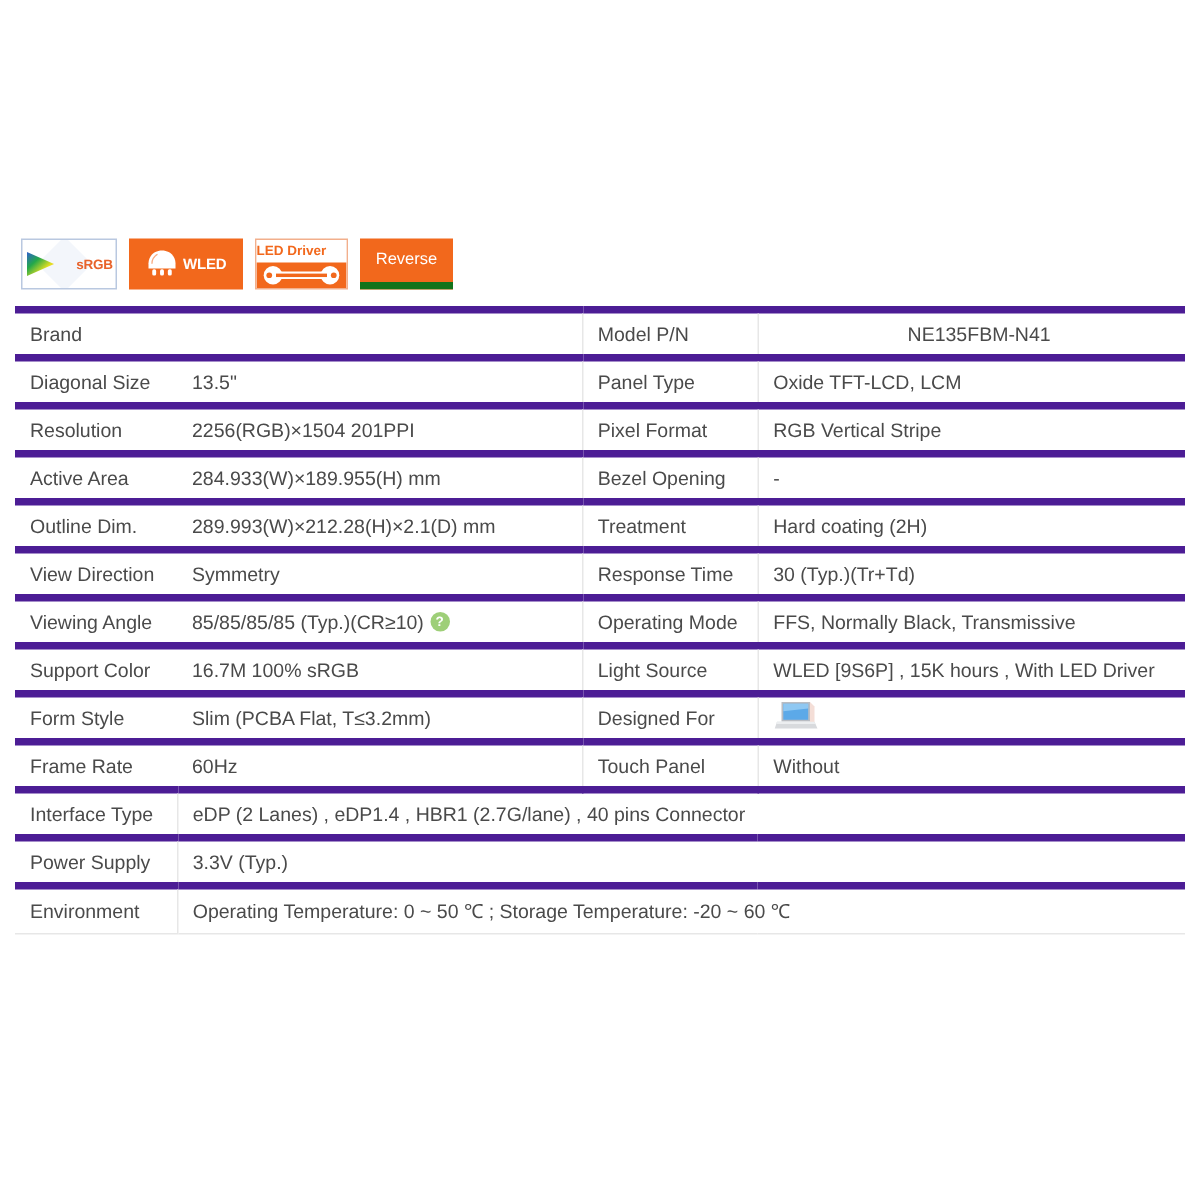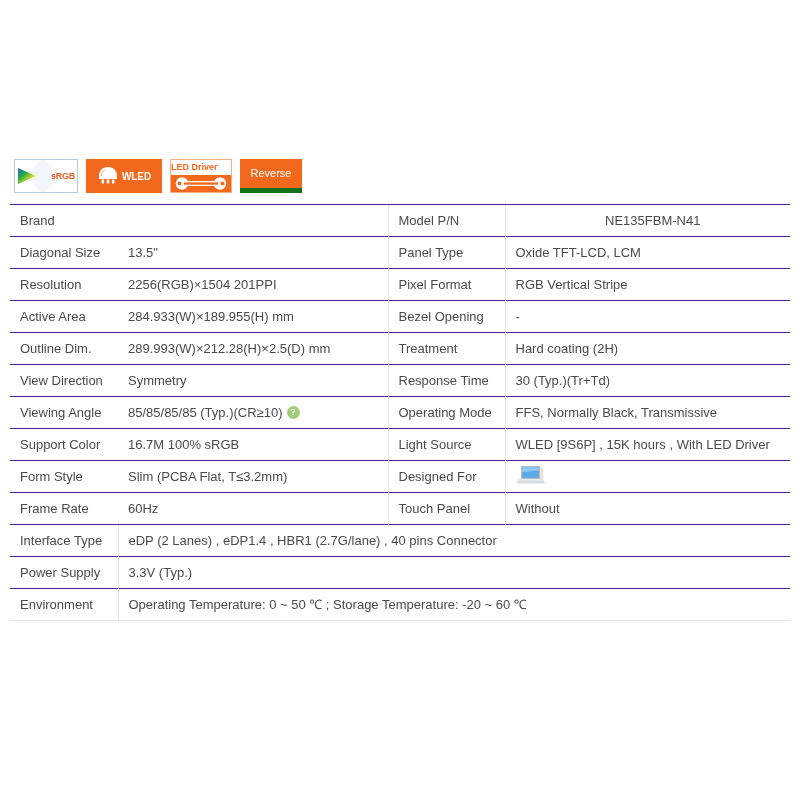--- a/index.html
+++ b/index.html
@@ -131,21 +131,21 @@
   
   #spec-table {
     position: absolute;
     left: 10px; top: 204px;
     width: 780px;
     border-collapse: collapse;
     table-layout: fixed;
   }
   #spec-table tr { height: 32px; }
   #spec-table td {
-    border-top: 1px solid #4c1d95;
+    border-top: 5px solid #4c1d95;
     padding: 0 0 0 10px;
     font-size: 13px;
     color: #4a4a4a;
     vertical-align: middle;
     line-height: 16px;
     white-space: nowrap;
     overflow: hidden;
   }
   #spec-table tr:last-child td { border-bottom: 1px solid #e7e7e7; }
   td.lbl  { width: 108px; color: #4a4a4a; }
@@ -262,21 +262,21 @@
 
       <tr>
         <td class="lbl">Active Area</td>
         <td class="val">284.933(W)×189.955(H) mm</td>
         <td class="lbl2">Bezel Opening</td>
         <td class="val2">-</td>
       </tr>
 
       <tr>
         <td class="lbl">Outline Dim.</td>
-        <td class="val">289.993(W)×212.28(H)×2.5(D) mm</td>
+        <td class="val">289.993(W)×212.28(H)×2.1(D) mm</td>
         <td class="lbl2">Treatment</td>
         <td class="val2">Hard coating (2H)</td>
       </tr>
 
 
       <tr>
         <td class="lbl">View Direction</td>
         <td class="val">Symmetry</td>
         <td class="lbl2">Response Time</td>
         <td class="val2">30 (Typ.)(Tr+Td)</td>

